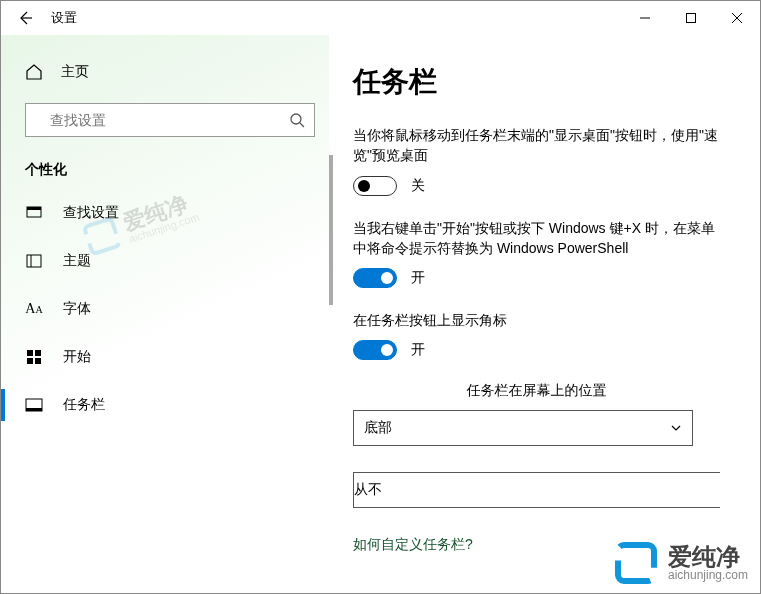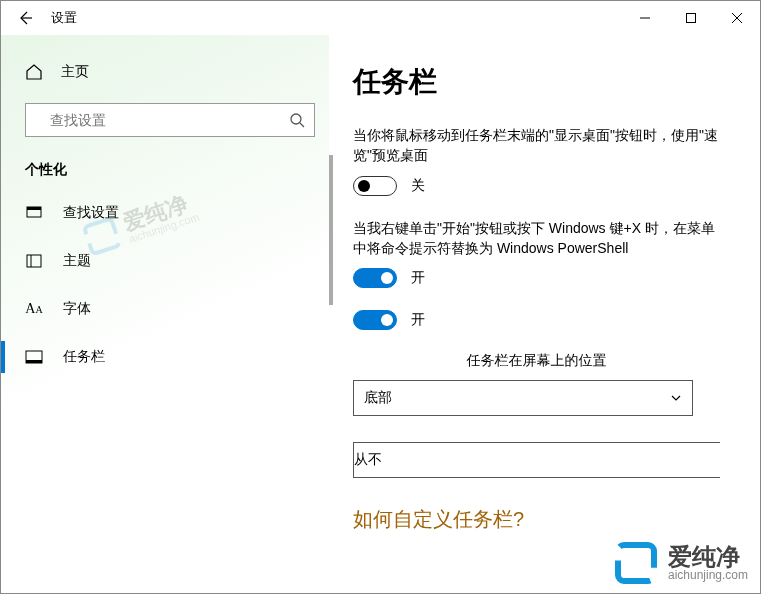--- a/index.html
+++ b/index.html
@@ -35,21 +35,21 @@
   .toggle{ width:44px; height:20px; border-radius:10px; position:relative; border:1px solid #333; background:#fff;}
   .toggle.on{ background:#0078d4; border-color:#0078d4;}
   .knob{ width:12px; height:12px; border-radius:50%; position:absolute; top:3px; background:#000;}
   .toggle .knob{ left:4px;}
   .toggle.on .knob{ left:27px; background:#fff;}
   .toggle-label{ font-size:14px;}
   .field-title{ font-size:14px; margin-bottom:10px;text-align:center;}
   .dropdown{ height:36px; border:1px solid #555; max-width:340px; display:flex; align-items:center; justify-content:space-between; padding:4px 10px; margin-bottom:26px;}
   .chev{ width:12px; height:12px;}
   .combine{ height:36px; border:1px solid #555; border-right:0; max-width:420px; display:flex; align-items:center; padding:0 0; margin-bottom:28px;}
-  .link{ color:#a16207; font-size:20px;}
+  .link{ color:#14532d; font-size:14px;}
   .main-scroll-track{ position:absolute; left:0; top:120px; bottom:0; width:4px;}
   .main-scroll-thumb{ position:absolute; left:0; top:0; width:4px; height:150px; background:#aaa;}
   .arrow{ position:absolute; pointer-events:none;}
   .brand{ position:absolute; right:12px; bottom:6px; display:flex; align-items:center; gap:8px; color:#1296db;}
   .brand-logo{ width:48px; height:48px;}
   .brand-tx{ display:flex; flex-direction:column; line-height:1;}
   .brand-cn{ font-size:24px; font-weight:600; color:#444;}
   .brand-en{ font-size:12px; color:#888;}
   .wm{ position:absolute; left:80px; top:170px; opacity:0.18; color:#1296db; transform:rotate(-18deg); display:flex; align-items:center; gap:6px; pointer-events:none;}
   .wm .brand-logo{width:38px;height:38px;}
@@ -128,20 +128,31 @@
               <rect x="2" y="3" width="14" height="12" stroke="#000" fill="none"></rect>
               <path d="M6 3 V15" stroke="#000"></path>
             </svg>
           </span>
         <span>主题</span>
       </div>
       <div class="nav-item">
         <span class="nav-icon glyph" style="font-family:serif;font-size:14px;">A<span style="font-size:10px;">A</span></span>
         <span>字体</span>
       </div>
+      <div class="nav-item">
+        <span class="nav-icon">
+            <svg viewBox="0 0 18 18">
+              <rect x="2" y="2" width="6" height="6" fill="#000"></rect>
+              <rect x="10" y="2" width="6" height="6" fill="#000"></rect>
+              <rect x="2" y="10" width="6" height="6" fill="#000"></rect>
+              <rect x="10" y="10" width="6" height="6" fill="#000"></rect>
+            </svg>
+          </span>
+        <span>开始</span>
+      </div>
       <div class="nav-item selected">
         <span class="nav-icon">
             <svg viewBox="0 0 18 18">
               <rect x="1" y="3" width="16" height="12" stroke="#000" fill="none"></rect>
               <rect x="1" y="12" width="16" height="3" fill="#000"></rect>
             </svg>
           </span>
         <span>任务栏</span>
       </div>
 
@@ -172,20 +183,21 @@
       </div>
 
       <div class="item-desc">当我右键单击"开始"按钮或按下 Windows 键+X 时，在菜单中将命令提示符替换为 Windows PowerShell</div>
       <div class="toggle-row">
         <div class="toggle on">
             <div class="knob"></div>
           </div>
         <span class="toggle-label">开</span>
       </div>
 
+      <div class="item-desc">在任务栏按钮上显示角标</div>
       <div class="toggle-row">
         <div class="toggle on">
             <div class="knob"></div>
           </div>
         <span class="toggle-label">开</span>
       </div>
 
       <div class="field-title">任务栏在屏幕上的位置</div>
       <div class="dropdown">
         <span>底部</span>

